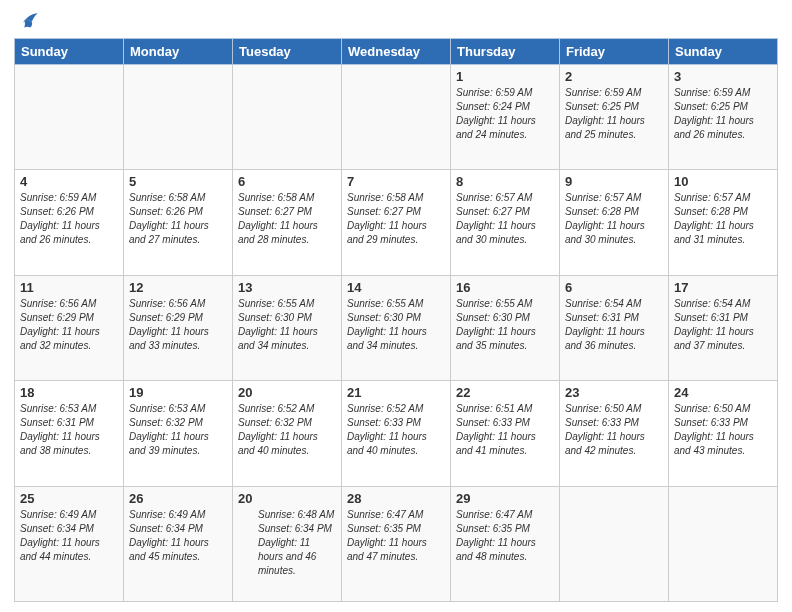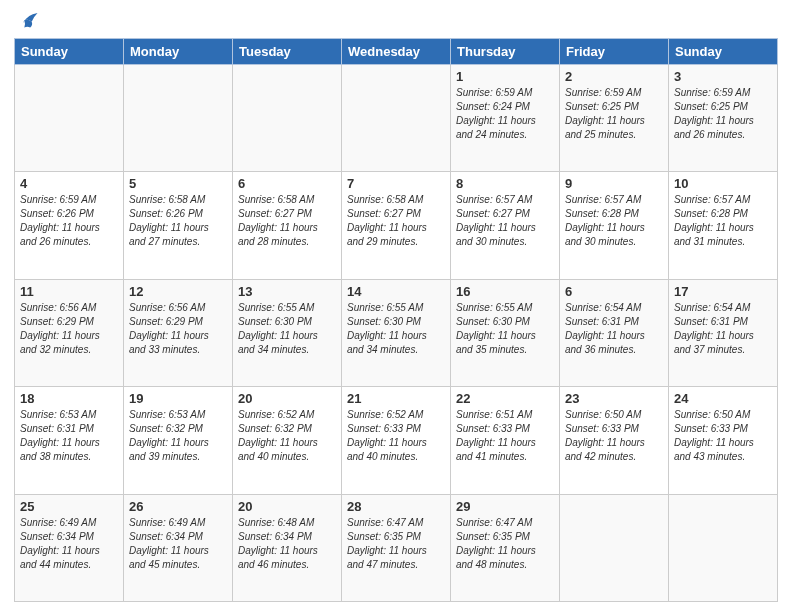--- a/index.html
+++ b/index.html
@@ -301,21 +301,21 @@
 Daylight: 11 hours and 44 minutes.</div>
           </td>
           <td>
             <span class="day-num">26</span>
             <div class="day-info" style="white-space: pre-line;">Sunrise: 6:49 AM
 Sunset: 6:34 PM
 Daylight: 11 hours and 45 minutes.</div>
           </td>
           <td>
             <span class="day-num">20</span>
-            <div class="day-info" style="white-space: pre-line;">Sunrise: 6:48 AM
+            <div class="day-info" style="white-space: pre-line; margin-left: 20px;">Sunrise: 6:48 AM
 Sunset: 6:34 PM
 Daylight: 11 hours and 46 minutes.</div>
           </td>
           <td>
             <span class="day-num">28</span>
             <div class="day-info" style="white-space: pre-line;">Sunrise: 6:47 AM
 Sunset: 6:35 PM
 Daylight: 11 hours and 47 minutes.</div>
           </td>
           <td>

